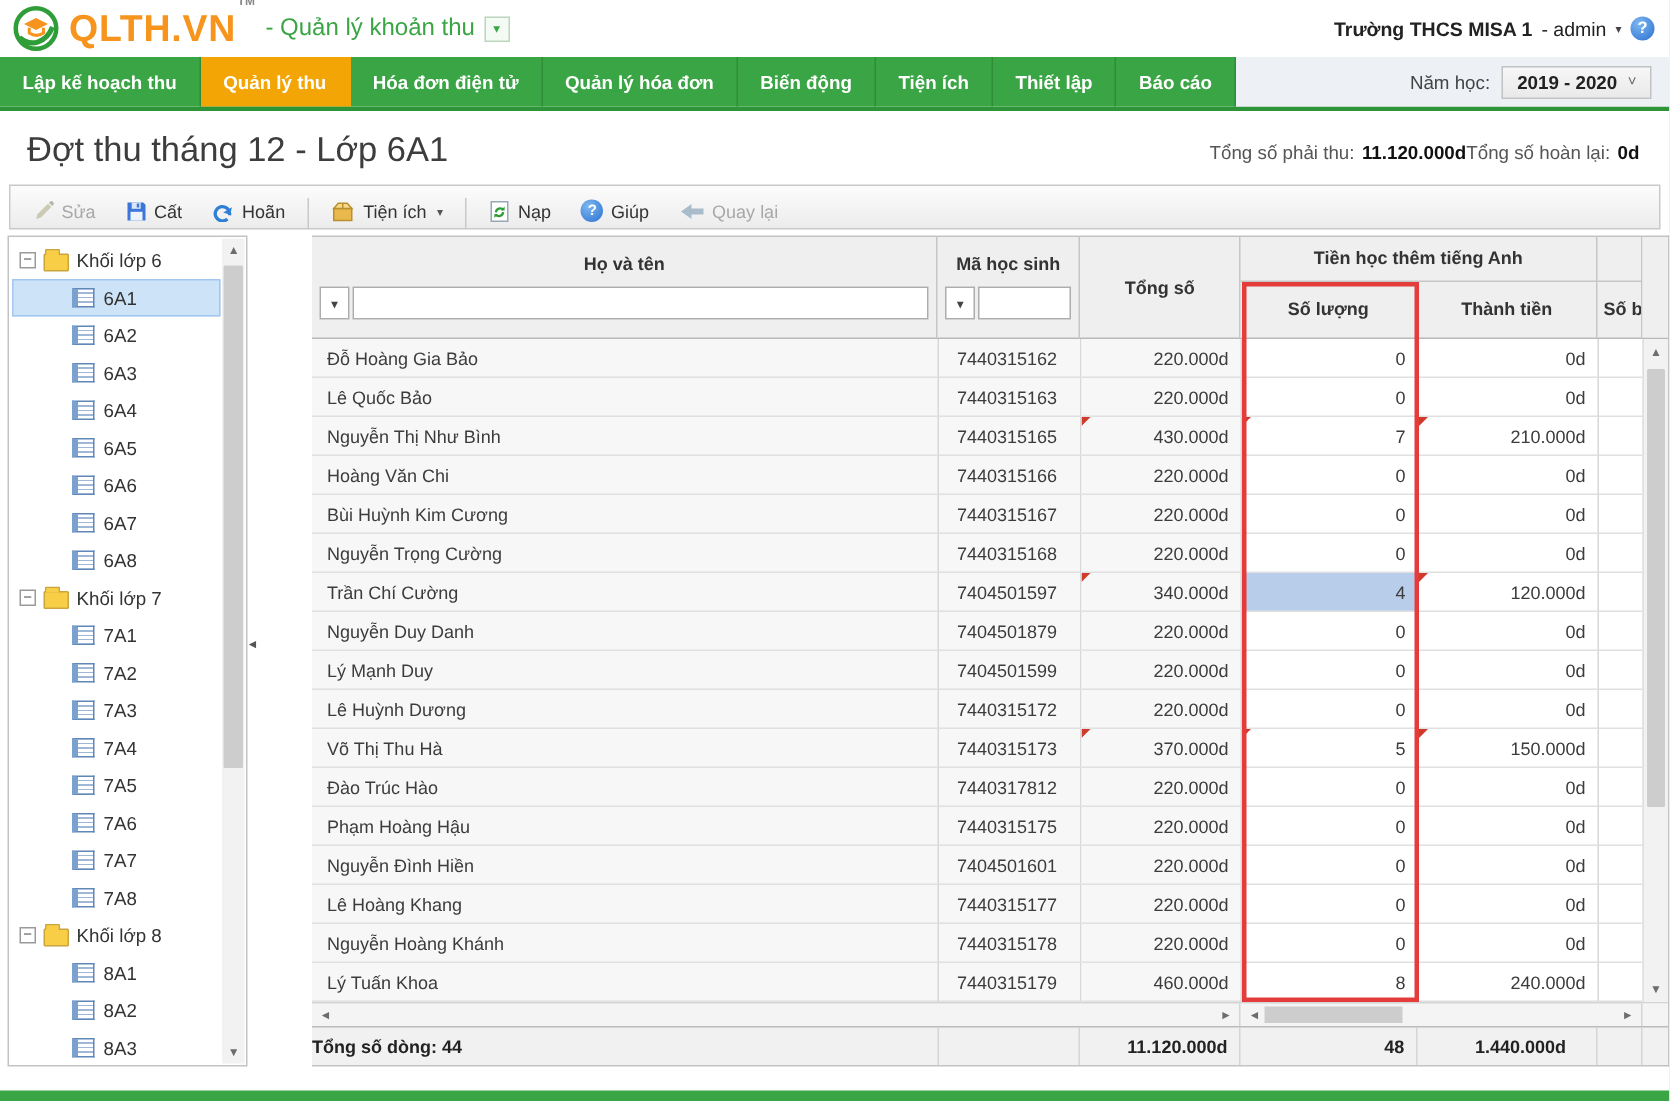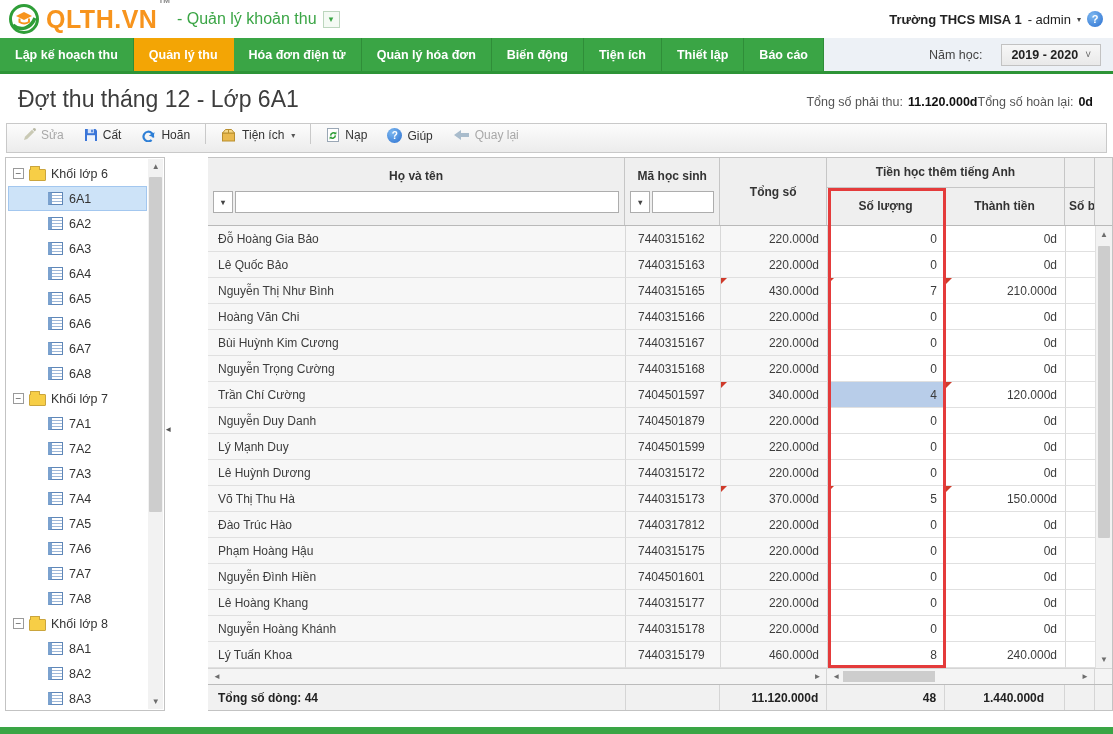--- a/index.html
+++ b/index.html
@@ -17,34 +17,34 @@
   .top-right { margin-left:auto; display:flex; align-items:center; gap:6px; font-size:13px; color:#222; }
   .school-name { font-weight:bold; }
   .user-caret { font-size:8px; color:#444; }
   .help-badge { width:16px; height:16px; border-radius:50%; background:radial-gradient(circle at 35% 30%, #7db8f0, #2a6fd0); color:#fff; font-size:11px; font-weight:bold; display:flex; align-items:center; justify-content:center; cursor:pointer; }
 
   
   .navbar { display:flex; height:33px; }
   .nav-tabs { display:flex; background:#3aa545; }
   .tab { display:flex; align-items:center; padding:0 15px; color:#fff; font-size:12.5px; font-weight:bold; border-right:1px solid #2f8d38; cursor:pointer; white-space:nowrap; }
   .tab.active { background:#f3a505; border-right-color:#f3a505; }
-  .nav-right { flex:1; background:#edf1f6; display:flex; align-items:center; justify-content:flex-end; padding-right:12px; gap:19px; }
+  .nav-right { flex:1; background:#edf1f6; display:flex; align-items:center; justify-content:flex-end; padding-right:12px; gap:8px; }
   .year-label { font-size:12.5px; color:#444; }
   .year-select { background:linear-gradient(#f7f7f7,#e9e9e9); border:1px solid #c2c2c2; font-size:12.5px; font-weight:bold; color:#222; padding:3px 9px; display:flex; align-items:center; gap:7px; cursor:pointer; }
   .year-select .sel-caret { font-weight:normal; color:#666; font-size:10px; }
   .nav-underline { height:3px; background:#2d9437; }
 
   
   .title-row { display:flex; align-items:flex-end; padding:12px 20px 6px 18px; }
   .page-title { font-size:23px; color:#3d3d3d; font-weight:normal; }
   .title-totals { margin-left:auto; display:flex; font-size:12.5px; color:#555; padding-bottom:4px; }
   .title-totals b { color:#111; margin-left:5px; }
 
   
-  .toolbar { margin:4px 6px 0 6px; height:30px; border:1px solid #c9c9c9; background:linear-gradient(#fcfcfc,#ececec); display:flex; align-items:flex-start; padding:0 6px; gap:2px; }
+  .toolbar { margin:4px 6px 0 6px; height:30px; border:1px solid #c9c9c9; background:linear-gradient(#fcfcfc,#ececec); display:flex; align-items:flex-end; padding:0 6px; gap:2px; }
   .tbtn { display:flex; align-items:center; gap:5px; padding:3px 8px; font-size:12px; color:#333; border:1px solid transparent; border-radius:2px; cursor:pointer; }
   .tbtn.disabled { color:#a8a8a8; cursor:default; }
   .tbtn .caret { font-size:8px; color:#555; margin-left:2px; }
   .tsep { width:1px; height:20px; background:#c9c9c9; margin:0 4px; }
 
   
   .content { display:flex; margin:4px 0 0 5px; height:554px; }
 
   
   .tree-panel { width:191px; border:1px solid #c3c3c3; background:#fff; position:relative; overflow:hidden; }
@@ -109,21 +109,21 @@
   .hs { position:relative; height:100%; }
   .hs .arrl,.hs .arrr { position:absolute; top:3px; font-size:8px; color:#6d6d6d; cursor:pointer; }
   .hs .arrl { left:5px; } .hs .arrr { right:5px; }
   .hs-left { width:620px; border-right:1px solid #d5d5d5; }
   .hs-right { width:268px; border-right:1px solid #d5d5d5; }
   .hs-right .thumb { position:absolute; top:2px; left:16px; width:92px; height:11px; background:#cdcdcd; cursor:pointer; }
   .hs-corner { width:17px; background:#f4f4f4; }
 
   .gfooter { display:flex; height:26px; border-top:1px solid #bbb; background:#f1f1f1; font-size:12px; font-weight:bold; color:#222; }
   .fcell { display:flex; align-items:center; border-right:1px solid #d5d5d5; overflow:hidden; white-space:nowrap; }
-  .f-name { width:418px; padding-left:10px; }
+  .f-name { width:418px; padding-left:0; }
   .f-code { width:95px; }
   .f-total { width:107px; justify-content:flex-end; padding-right:8px; }
   .f-qty { width:118px; justify-content:flex-end; padding-right:8px; }
   .f-amount { width:120px; justify-content:flex-end; padding-right:20px; }
   .f-extra { width:30px; } .f-corner { width:17px; border-right:none; }
 
   .red-overlay { position:absolute; left:620px; top:30px; width:118px; height:480px; border:3px solid #e43b3b; pointer-events:none; z-index:6; }
 
   .bottom-bar { position:absolute; left:0; bottom:0; width:100%; height:7px; background:#3aa545; }
 

